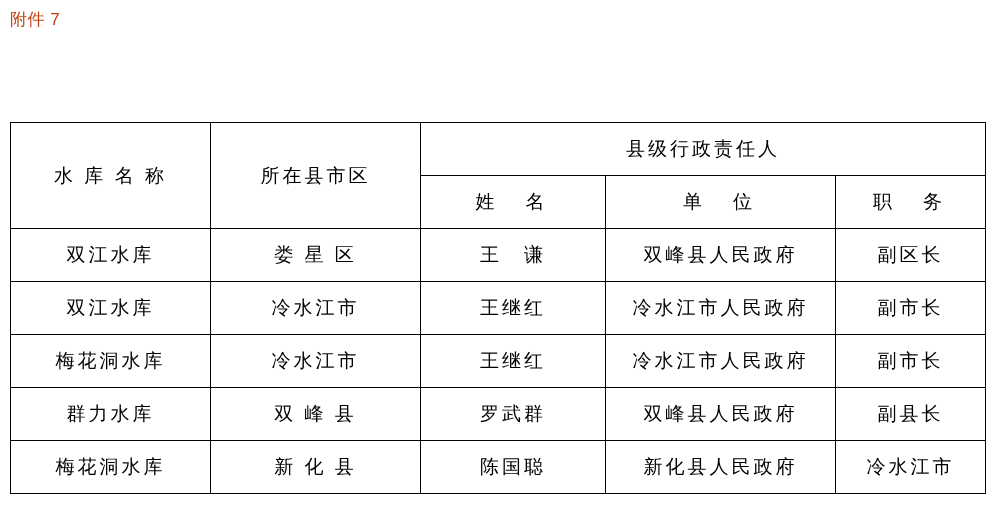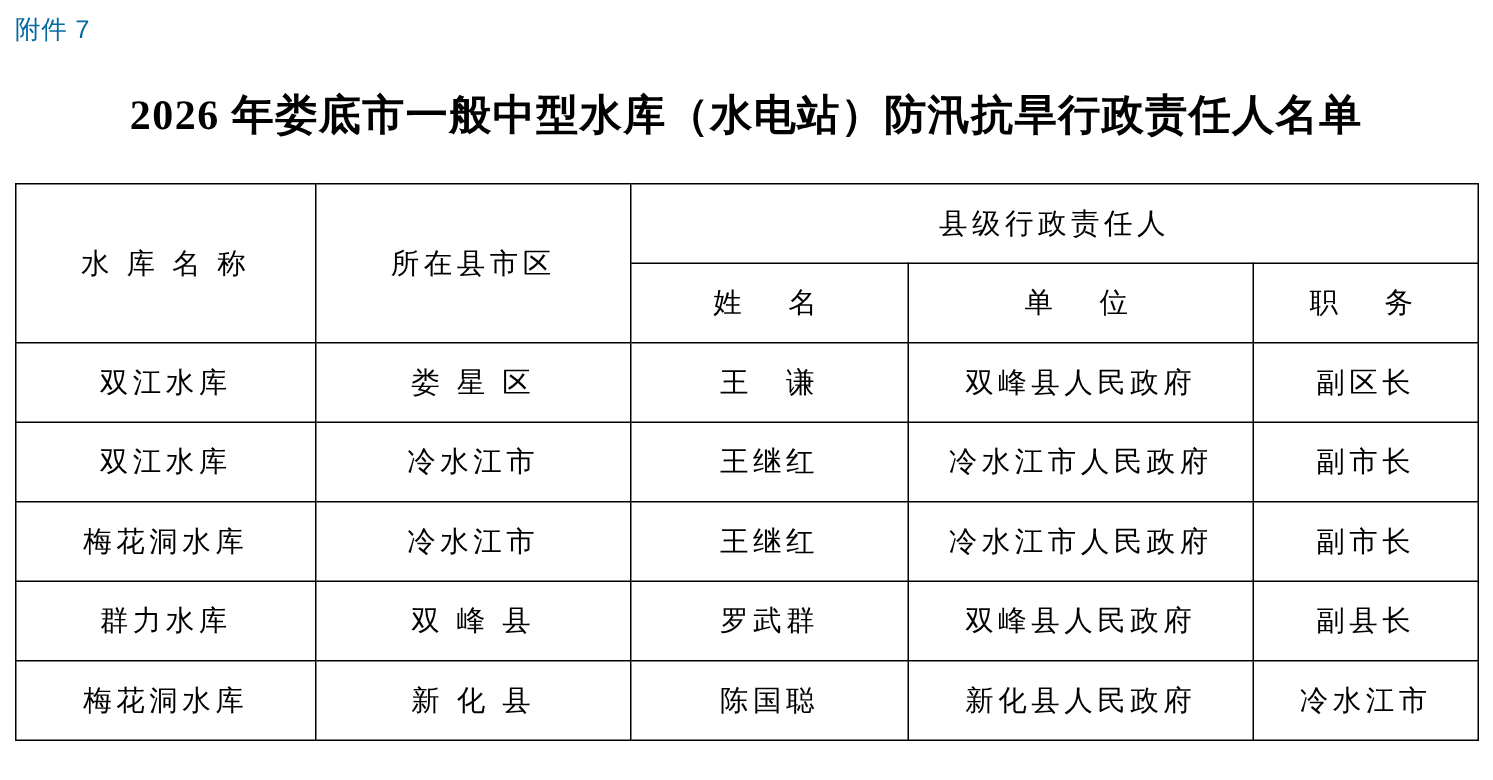--- a/index.html
+++ b/index.html
@@ -20,21 +20,21 @@
     height: 520px;
     box-sizing: border-box;
   }
   .attachment-label {
     position: absolute;
     left: 10px;
     top: 8px;
     font-family: "Liberation Sans", "DejaVu Sans", sans-serif;
     font-size: 17px;
     letter-spacing: 0.5px;
-    color: #0369a1;
+    color: #c2410c;
   }
   .doc-title {
     position: absolute;
     left: 0;
     top: 58px;
     width: 995px;
     text-align: center;
     font-family: "Liberation Serif", "DejaVu Serif", serif;
     font-weight: bold;
     font-size: 28px;
@@ -73,21 +73,20 @@
   .spaced-1 { letter-spacing: 3px; padding-left: 3px; }
   .row-cell { height: 52px; margin-left: 47px; }
 </style>
 </head>
 <body>
 
 <div class="page">
 
   <div class="attachment-label">附件 7</div>
 
-  <div class="doc-title">2026 年娄底市一般中型水库（水电站）防汛抗旱行政责任人名单</div>
 
   <table class="responsible-table">
     <colgroup>
       <col class="col-name">
       <col class="col-county">
       <col class="col-person">
       <col class="col-unit">
       <col class="col-title">
     </colgroup>
     <thead>

